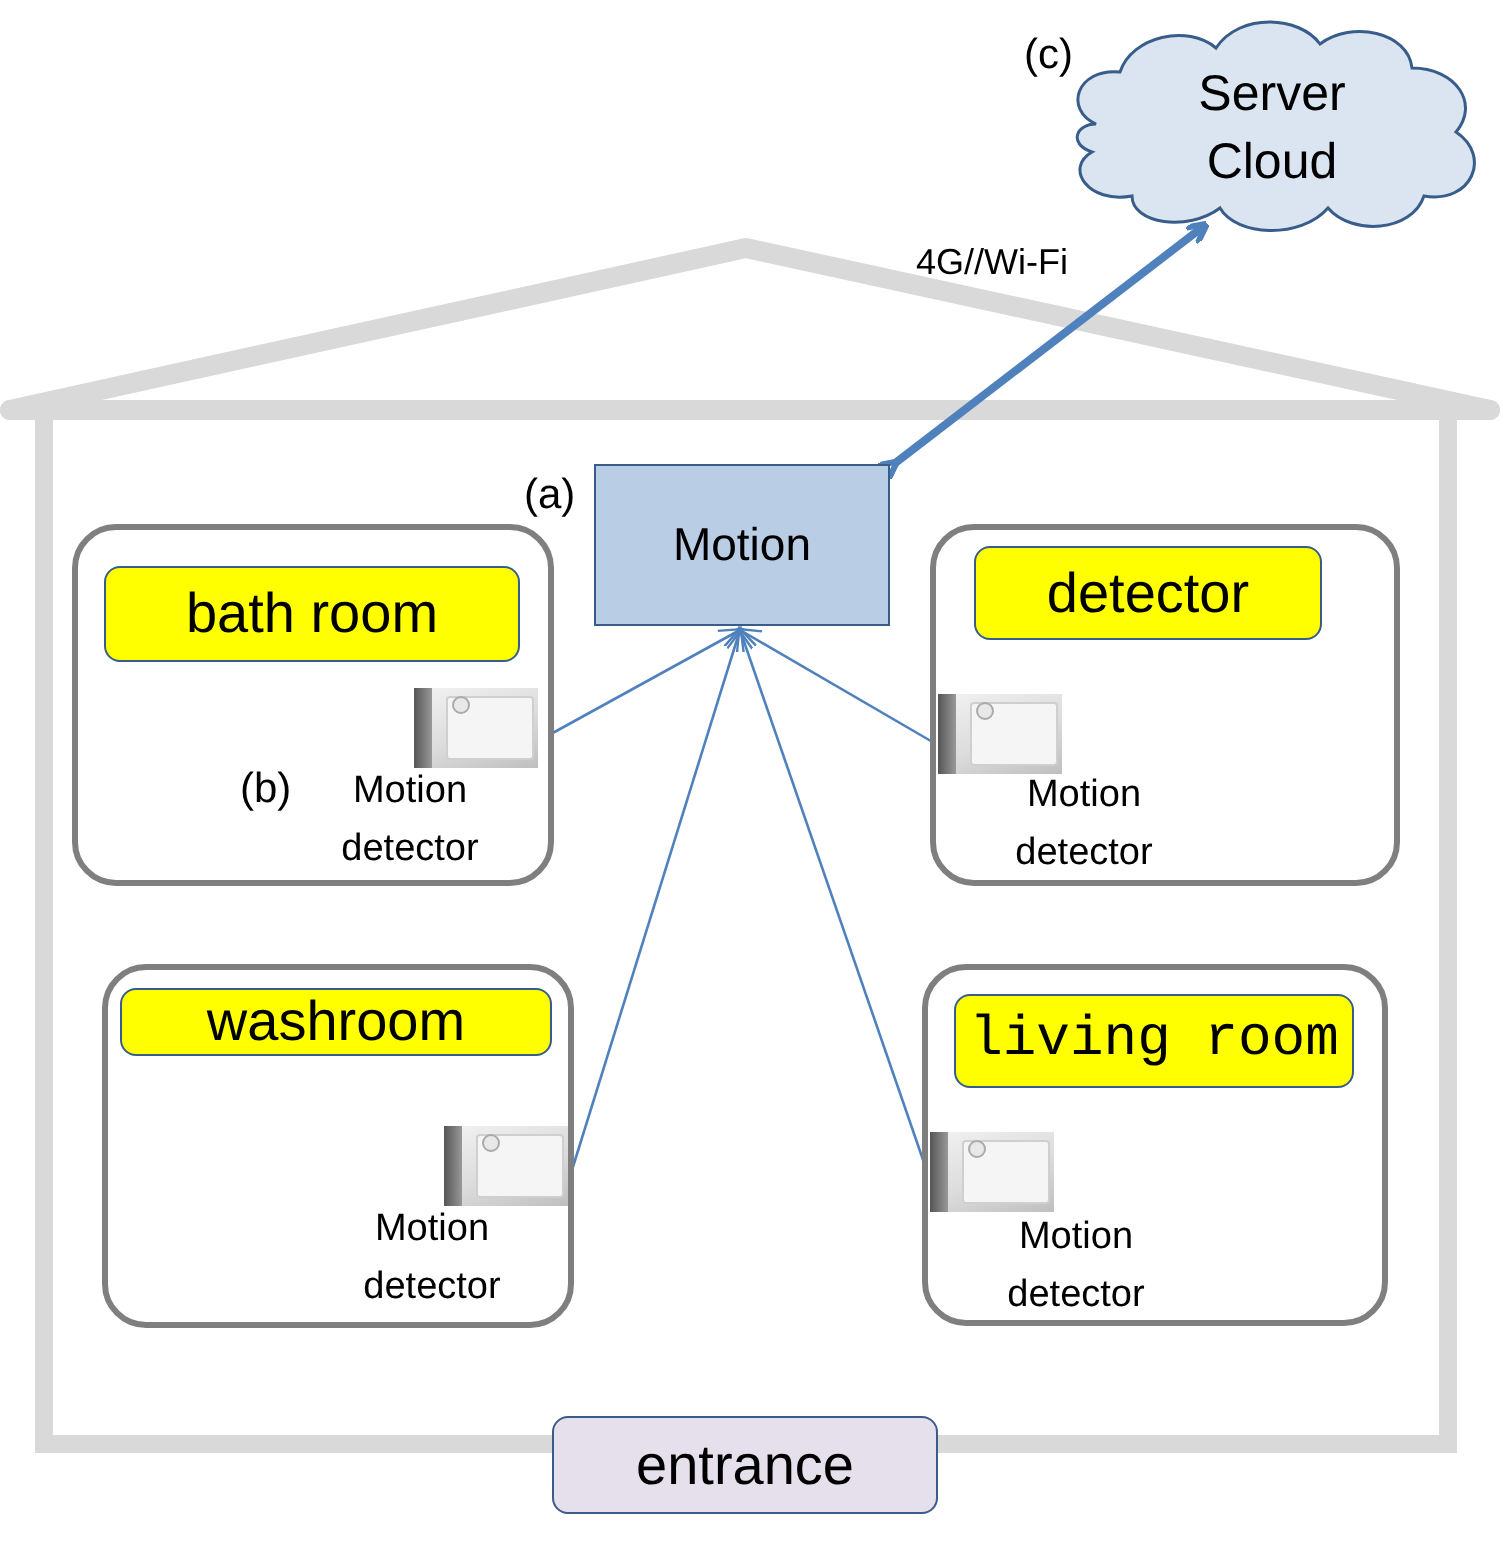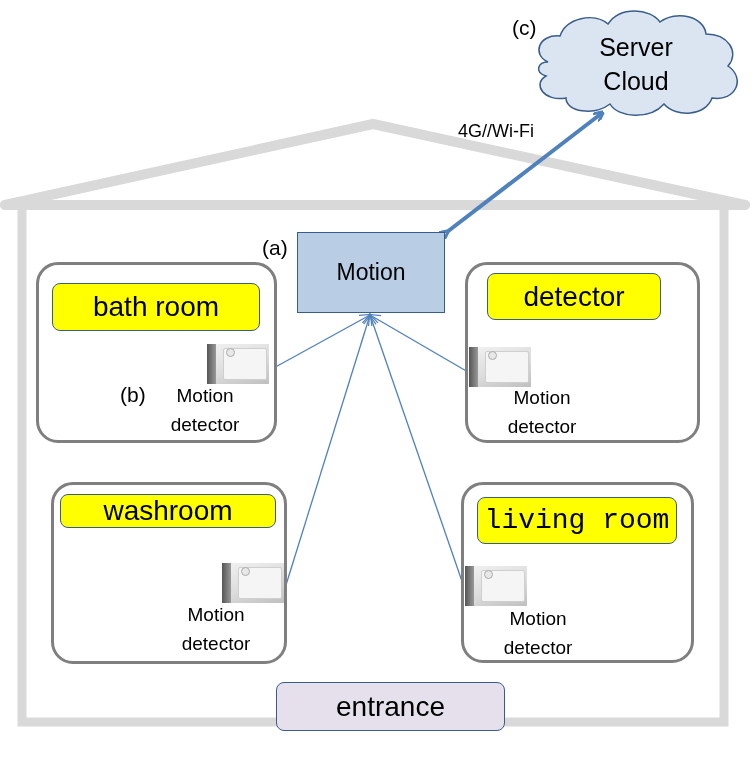--- a/index.html
+++ b/index.html
@@ -16,21 +16,21 @@
             background: linear-gradient(160deg, #f2f2f2 0%, #dcdcdc 55%, #bfbfbf 100%); overflow: hidden; }
   .sensor::before { content: ""; position: absolute; left: 0; top: 0; width: 9px; height: 40px;
             background: linear-gradient(90deg, #555 0%, #999 100%); }
   .sensor::after { content: ""; position: absolute; left: 16px; top: 4px; width: 42px; height: 30px;
             background: #f5f5f5; border: 1px solid #cfcfcf; border-radius: 2px; }
   .sensor .lens { position: absolute; left: 19px; top: 4px; width: 7px; height: 7px; border-radius: 50%;
             background: #e8e8e8; border: 1px solid #aaa; z-index: 2; }
   .gateway { position: absolute; left: 297px; top: 232px; width: 148px; height: 81px;
              background: #b9cde5; border: 1.5px solid #385d8a; box-sizing: border-box;
              display: flex; align-items: center; justify-content: center; font-size: 23px; }
-  .entrance { position: absolute; left: 276px; top: 682px; width: 229px; height: 49px;
+  .entrance { position: absolute; left: 276px; top: 708px; width: 193px; height: 49px;
               background: #e6e0ec; border: 1.5px solid #385d8a; border-radius: 8px; box-sizing: border-box;
               display: flex; align-items: center; justify-content: center; font-size: 28px; }
   .tag { position: absolute; font-size: 21px; }
   .cloud-text { position: absolute; left: 574px; top: 30px; width: 124px; text-align: center;
                 font-size: 25px; line-height: 34px; }
 </style>
 </head>
 <body>
 
 <svg class="scene" width="753" height="773" viewBox="0 0 753 773">

